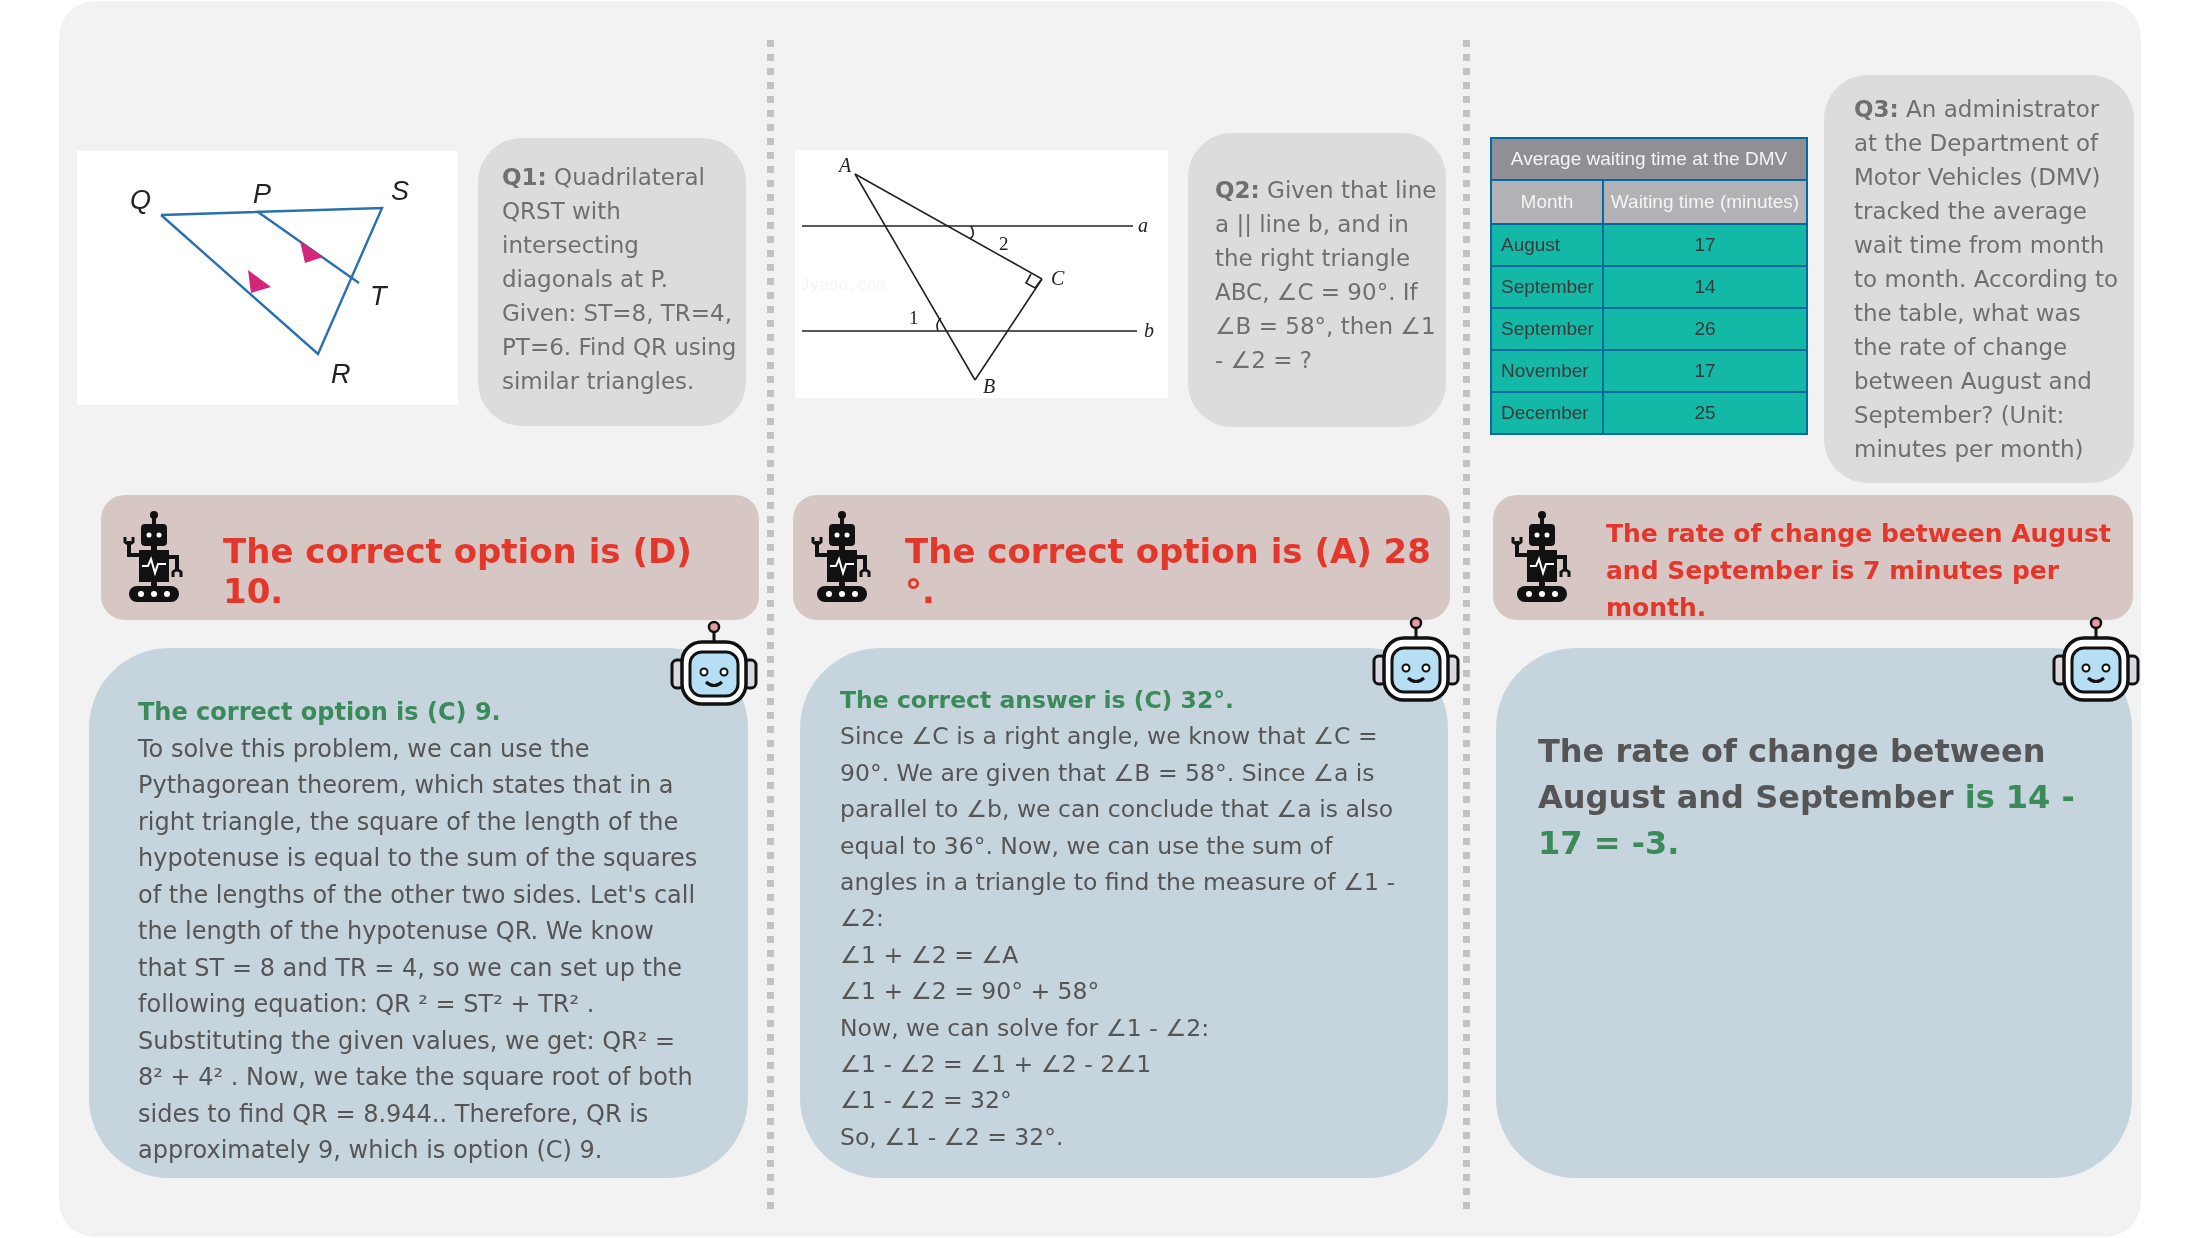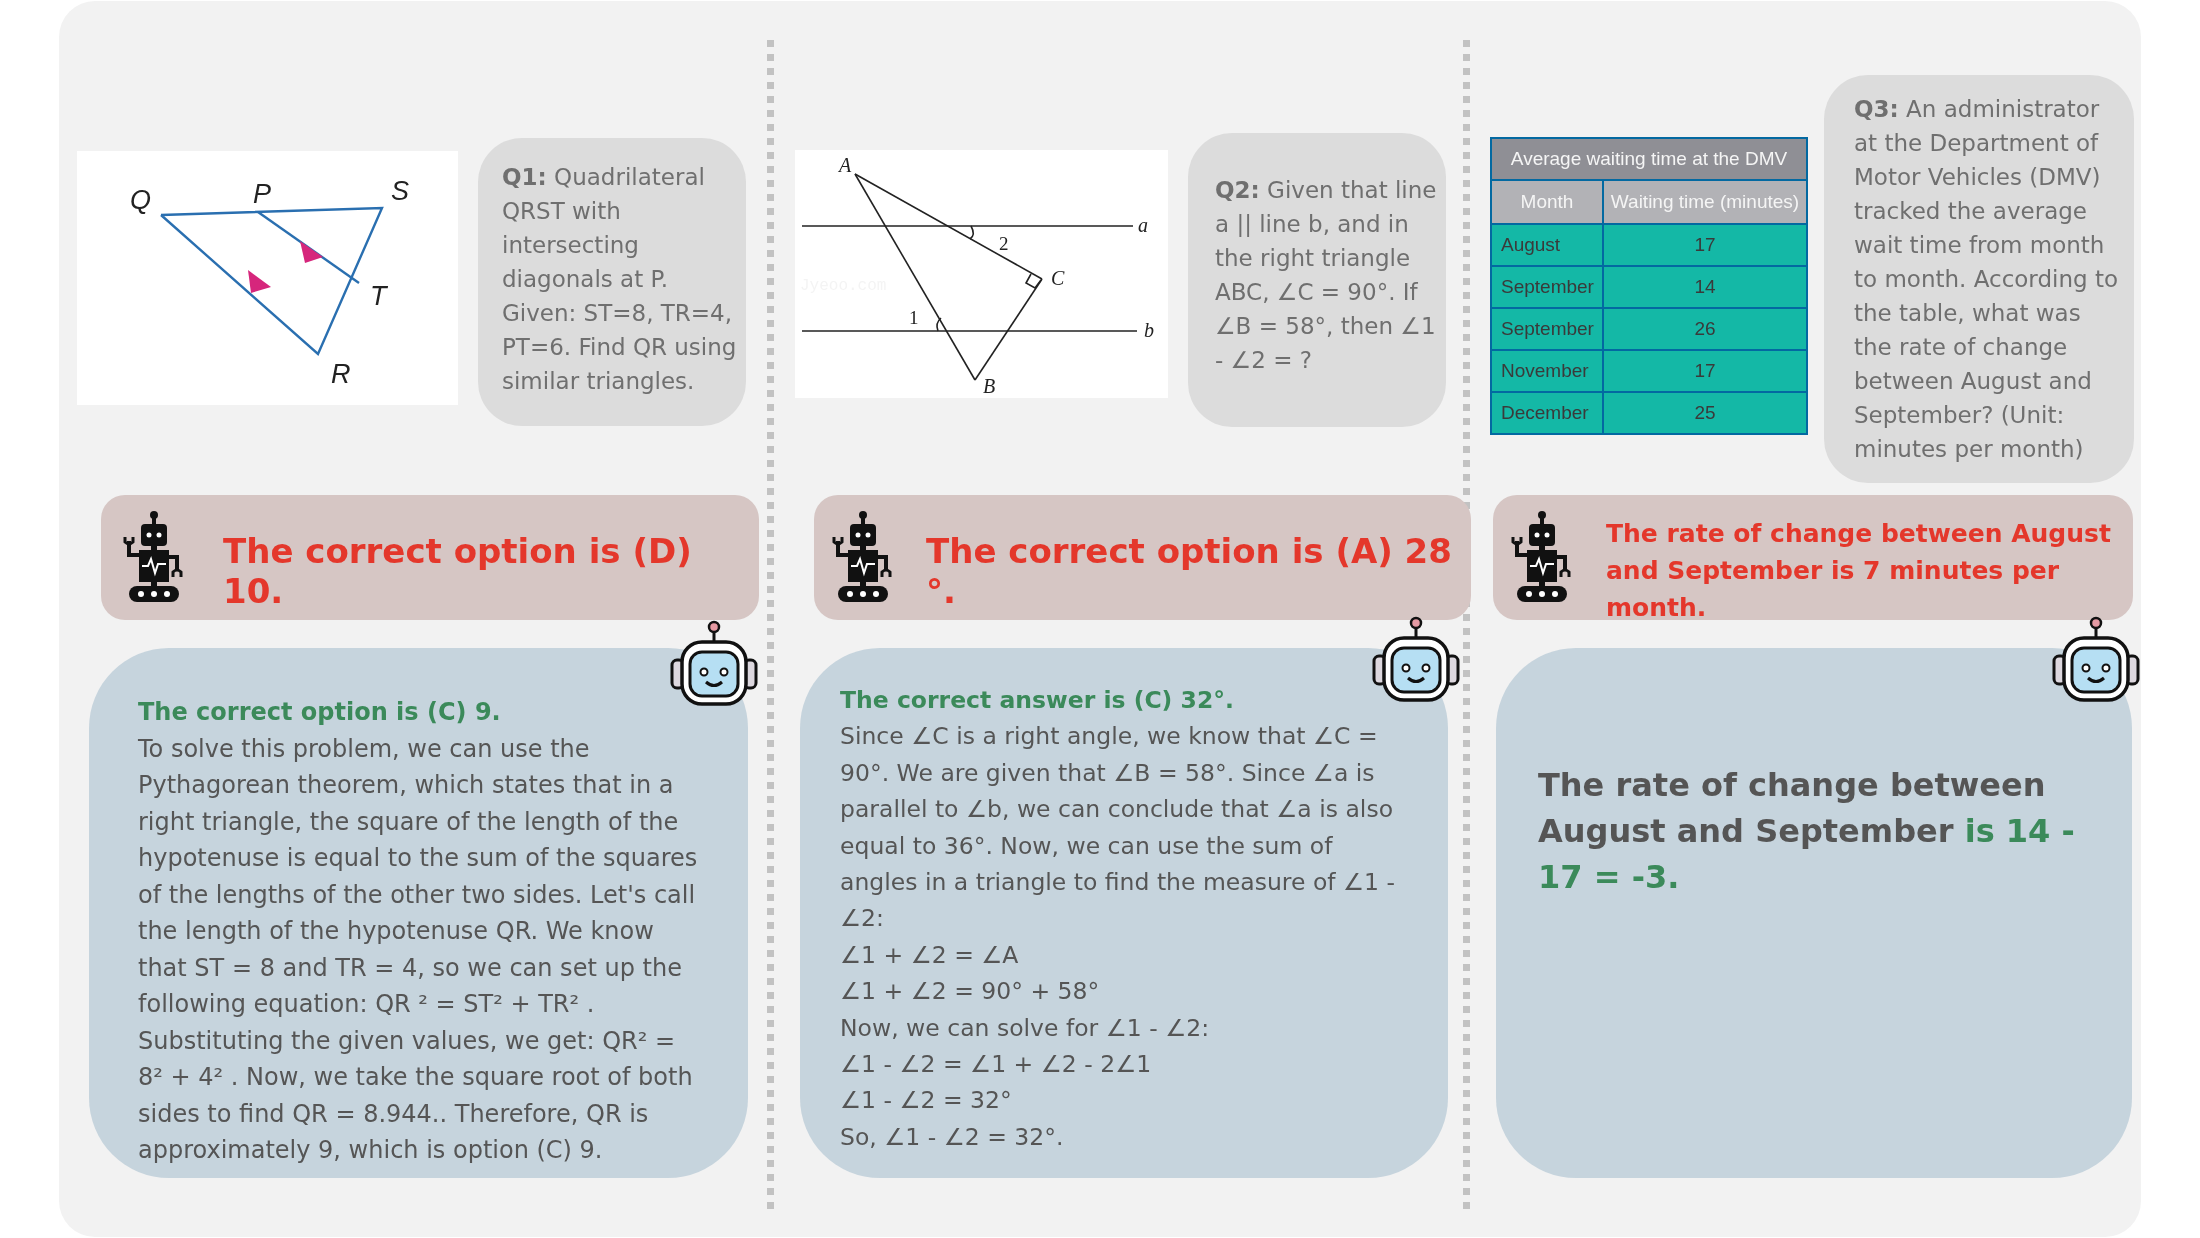--- a/index.html
+++ b/index.html
@@ -133,21 +133,21 @@
       <text x="188" y="243" font-style="italic" font-size="20">B</text>
       <text x="5" y="140" font-family="Liberation Mono, monospace" font-size="16" fill="#f4f4f4">Jyeoo.com</text>
     </g>
   </svg>
 </div>
 
 <div class="qbubble" style="left:1188px; top:133px; width:258px; height:294px; padding:40px 0 0 27px;">
   <b>Q2:</b><span> Given that line a || line b, and in the right triangle ABC, ∠C = 90°. If ∠B = 58°, then ∠1 - ∠2 = ?</span>
 </div>
 
-<div class="answer-bar" style="left:814px; top:495px; width:657px; height:125px;padding-left:14px;">
+<div class="answer-bar" style="left:793px; top:495px; width:657px; height:125px;padding-left:14px;">
   <svg class="robot" style="left:16px;" viewBox="0 0 66 96">
     <circle cx="33" cy="6" r="4" fill="#111"></circle>
       <rect x="31" y="8" width="4" height="7" fill="#111"></rect>
     <rect x="20" y="15" width="26" height="22" rx="4" fill="#111"></rect>
     <circle cx="28" cy="26" r="2.5" fill="#fff"></circle>
       <circle cx="38" cy="26" r="2.5" fill="#fff"></circle>
     <rect x="30" y="37" width="6" height="4" fill="#111"></rect>
     <rect x="18" y="41" width="30" height="32" fill="#111"></rect>
     <polyline points="21,57 27,57 30,50 34,64 37,55 45,55" stroke="#fff" stroke-width="2" fill="none"></polyline>
     <path d="M18 46 H8 V32" stroke="#111" stroke-width="4" fill="none"></path>
@@ -245,21 +245,21 @@
     <path d="M52 68 v-5 q4 -4 8 0 v5" stroke="#111" stroke-width="3" fill="none"></path>
     <rect x="30" y="73" width="6" height="4" fill="#111"></rect>
     <rect x="8" y="77" width="50" height="16" rx="8" fill="#111"></rect>
     <circle cx="20" cy="85" r="3" fill="#fff"></circle>
       <circle cx="33" cy="85" r="3" fill="#fff"></circle>
       <circle cx="46" cy="85" r="3" fill="#fff"></circle>
   </svg>
   <div class="answer-text" style="left:113px; top:20px; width:510px; font-size:25px; line-height:37px; font-weight:bold;">The rate of change between August and September is 7 minutes per month.</div>
 </div>
 
-<div class="reply" style="left:1496px; top:648px; width:636px; height:530px; padding:114px 20px 0 42px; font-size:32px; line-height:46px; font-weight:bold;">
+<div class="reply" style="left:1496px; top:648px; width:636px; height:530px; padding:80px 20px 0 42px; font-size:32px; line-height:46px; font-weight:bold;">
   <span>The rate of change between August and September </span><span class="green">is 14 - 17 = -3.</span>
 </div>
 
 <svg class="bot-face" style="left:2050px; top:616px;" viewBox="0 0 92 92">
   <line x1="46" y1="8" x2="46" y2="22" stroke="#111" stroke-width="3"></line>
   <circle cx="46" cy="7" r="5" fill="#e59aa3" stroke="#111" stroke-width="2.5"></circle>
   <rect x="4" y="40" width="12" height="28" rx="5" fill="#ddd8df" stroke="#111" stroke-width="3"></rect>
   <rect x="76" y="40" width="12" height="28" rx="5" fill="#ddd8df" stroke="#111" stroke-width="3"></rect>
   <rect x="14" y="22" width="64" height="62" rx="20" fill="#ffffff" stroke="#111" stroke-width="3.5"></rect>
   <rect x="22" y="32" width="48" height="44" rx="12" fill="#b6dff3" stroke="#111" stroke-width="3"></rect>

